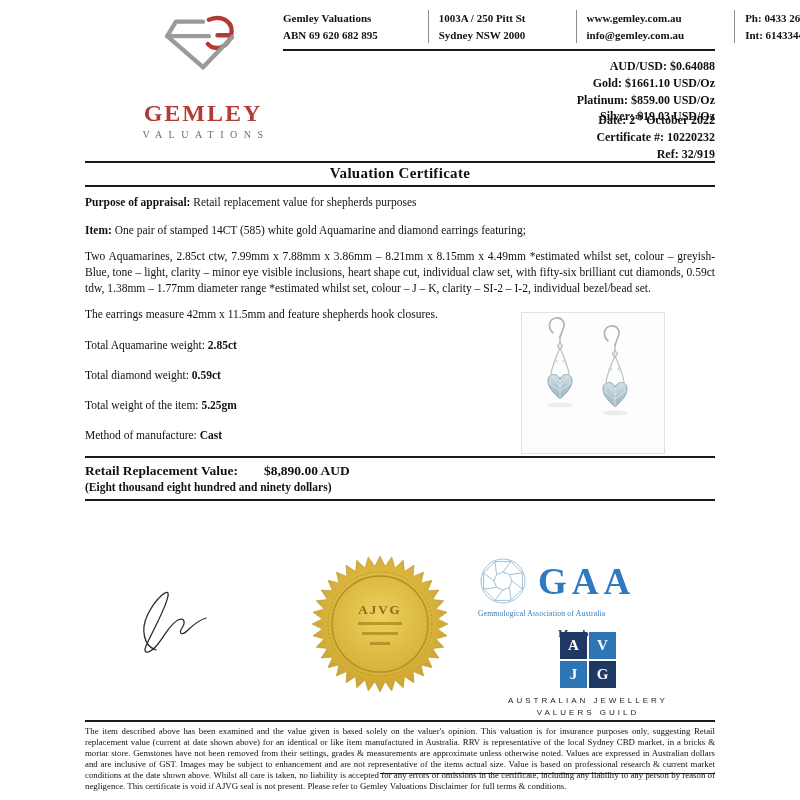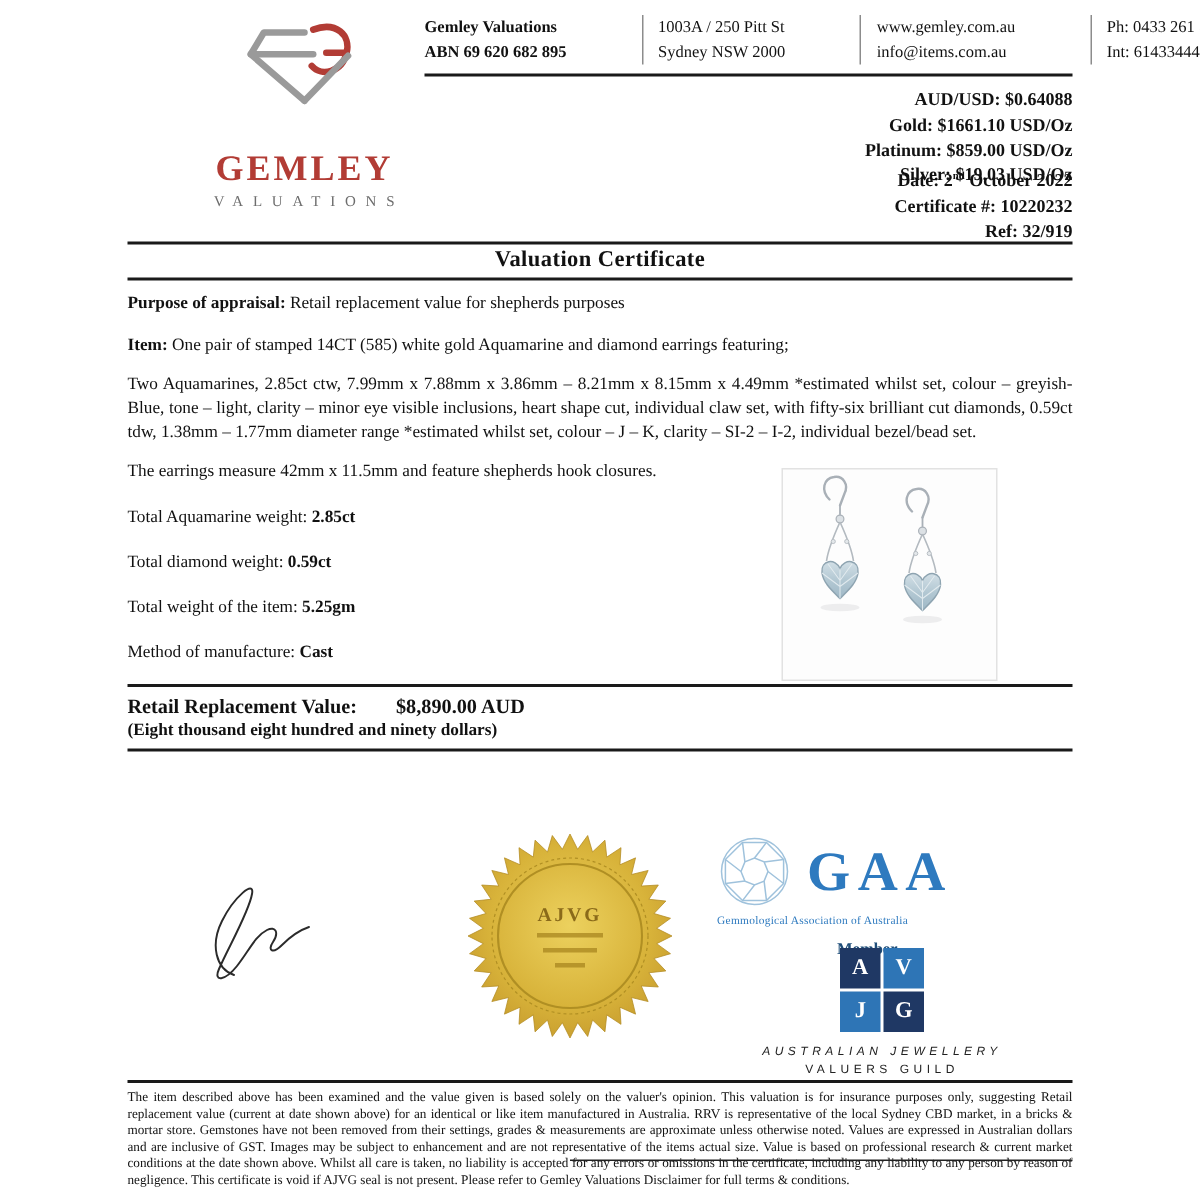--- a/index.html
+++ b/index.html
@@ -7,21 +7,21 @@
         font-family:"Liberation Serif",serif;color:#111;overflow:hidden;}
 
   
   .logo{position:absolute;left:136px;top:12px;width:134px;text-align:center;}
   .logo svg{display:block;margin:0 auto;}
   .brand{margin-top:28px;font-size:24px;color:#b23c35;letter-spacing:2px;font-weight:bold;}
   .brand-sub{margin-top:2px;font-size:10px;letter-spacing:6.5px;color:#6d6d6d;padding-left:6px;}
 
   .contact{position:absolute;left:283px;top:10px;width:432px;display:flex;
            border-bottom:2px solid #1a1a1a;padding-bottom:6px;gap:40px;}
-  .contact .col{padding:0 10px;font-size:11px;line-height:1.5;flex:1 1 auto;white-space:nowrap;}
+  .contact .col{padding:0 10px;font-size:11px;line-height:1.5;flex:1 1 auto;white-space:nowrap;font-weight:bold;}
   .contact .col:first-child{padding-left:0;font-weight:bold;}
   .contact .col + .col{border-left:1px solid #8c8c8c;}
 
   .rates{position:absolute;right:85px;top:58px;text-align:right;
          font-size:12px;font-weight:bold;line-height:1.4;}
   .meta{position:absolute;right:85px;top:112px;text-align:right;
         font-size:12px;font-weight:bold;line-height:1.4;}
   sup{font-size:60%;}
 
   .titlebar{position:absolute;left:85px;width:630px;top:161px;text-align:center;
@@ -58,21 +58,21 @@
   .gaa-sub{font-size:7.6px;color:#2e7abf;margin-top:3px;white-space:nowrap;letter-spacing:.2px;}
   .gaa-member{margin-top:9px;margin-left:80px;font-size:11px;color:#1f4e79;font-weight:bold;}
 
   .ajvg{position:absolute;left:503px;top:632px;width:170px;text-align:center;}
   .ajvg-grid{display:grid;grid-template-columns:27px 27px;grid-gap:2px;justify-content:center;}
   .ajvg-cell{width:27px;height:27px;color:#fff;font-size:15px;font-weight:bold;
              display:flex;align-items:center;justify-content:center;}
   .c-dark{background:#1f3864;}
   .c-mid{background:#2e75b6;}
   .ajvg-text{margin-top:8px;font-size:8px;letter-spacing:3px;color:#222;
-             font-family:"Liberation Sans",sans-serif;white-space:nowrap;font-style:italic;}
+             font-family:"Liberation Sans",sans-serif;white-space:nowrap;}
   .ajvg-text2{margin-top:3px;font-size:8px;letter-spacing:3px;color:#222;
               font-family:"Liberation Sans",sans-serif;white-space:nowrap;}
 
   .footer{position:absolute;left:85px;width:630px;top:720px;border-top:2px solid #1a1a1a;
           padding-top:4px;font-size:8.8px;line-height:1.26;text-align:justify;}
   .footer-partline{position:absolute;left:380px;width:335px;top:773px;border-top:1px solid #222;}
 </style>
 </head>
 <body>
 
@@ -98,21 +98,21 @@
     <div class="col">
       <div>Gemley Valuations</div>
       <div>ABN 69 620 682 895</div>
     </div>
     <div class="col">
       <div>1003A / 250 Pitt St</div>
       <div>Sydney NSW 2000</div>
     </div>
     <div class="col">
       <div>www.gemley.com.au</div>
-      <div>info@items.com.au</div>
+      <div>info@gemley.com.au</div>
     </div>
     <div class="col">
       <div>Ph: 0433 261 505</div>
       <div>Int: 61433444505</div>
     </div>
   </div>
 
   <div class="rates">
     <div>AUD/USD: $0.64088</div>
     <div>Gold: $1661.10 USD/Oz</div>

